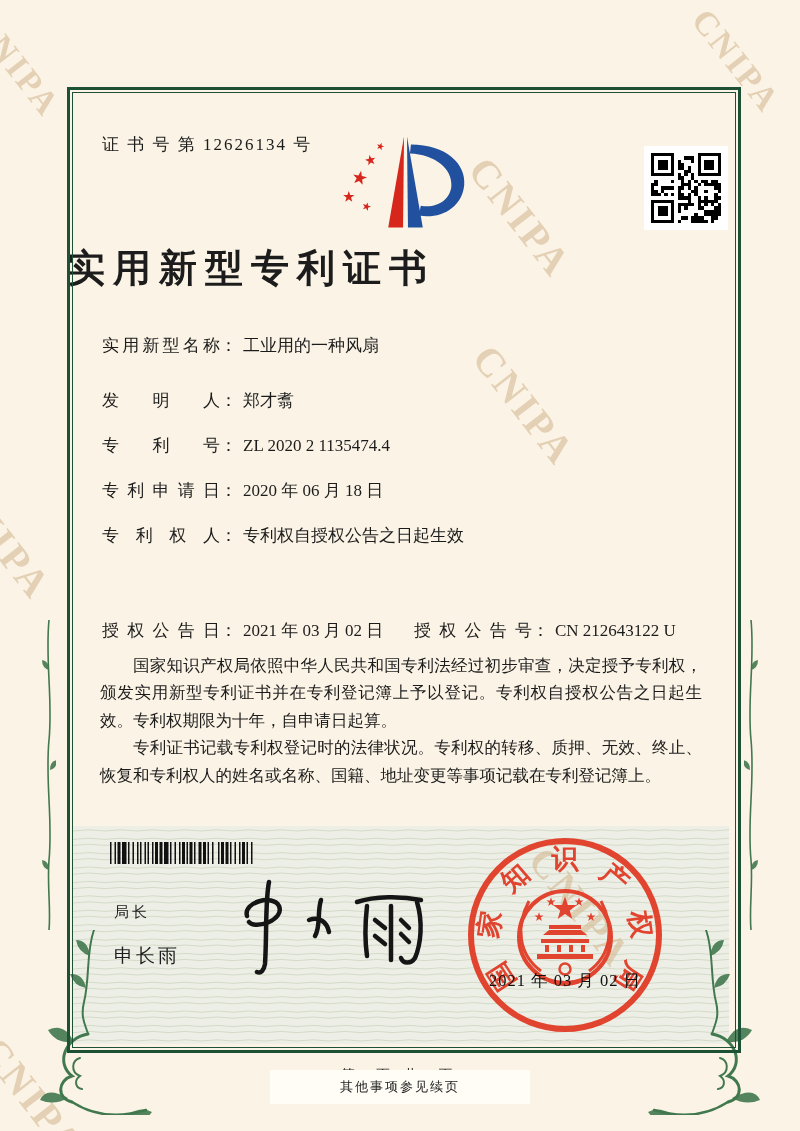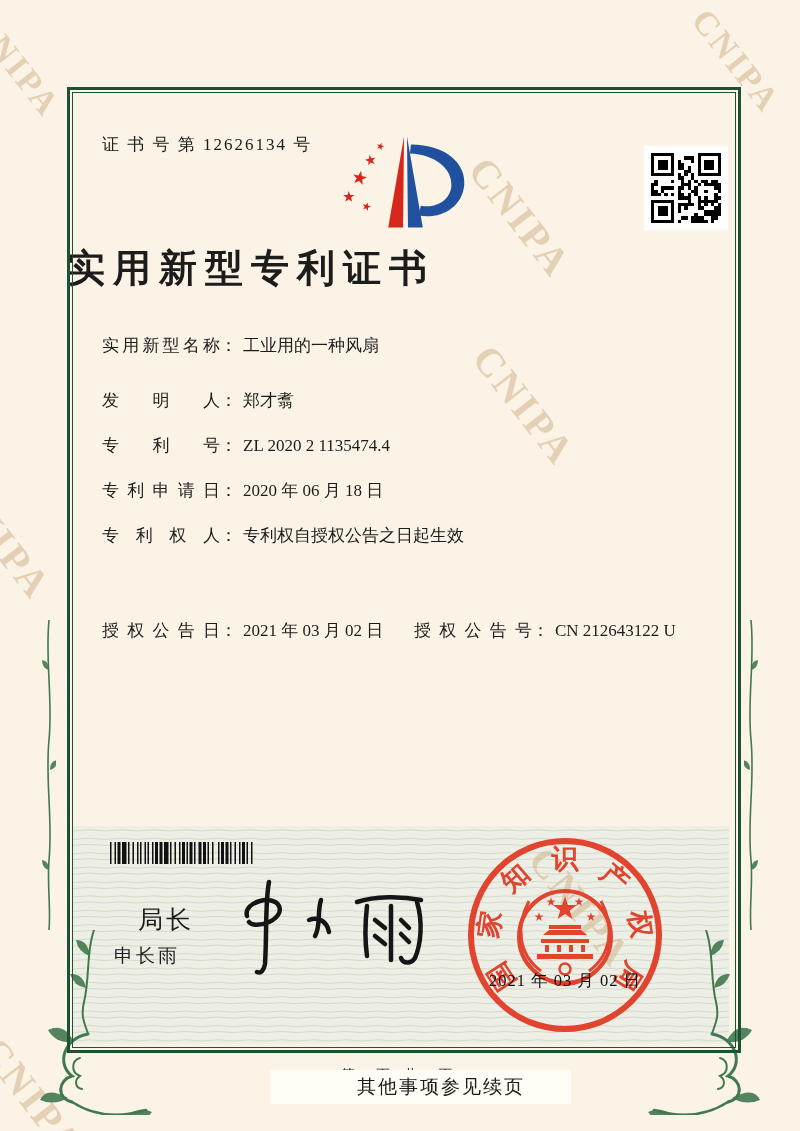--- a/index.html
+++ b/index.html
@@ -34,38 +34,38 @@
   .flabel{display:inline-block;width:118px;text-align:justify;text-align-last:justify;
           vertical-align:top;}
   .colon{vertical-align:top;}
   .fvalue{display:inline-block;vertical-align:top;margin-left:6px;max-width:472px;
           word-break:break-all;}
   .pair2{position:absolute;left:312px;top:0;}
   .paras{position:absolute;left:100px;top:652px;width:602px;font-size:16.5px;
          line-height:1.66;text-align:justify;}
   .paras p{margin:0;text-indent:2em;}
   .barcode{position:absolute;left:110px;top:842px;width:210px;height:22px;}
-  .sig-title{position:absolute;left:114px;top:903px;font-size:25px;letter-spacing:3px;
-             font-family:"Liberation Sans","DejaVu Sans",sans-serif;margin-left:24px;}
+  .sig-title{position:absolute;left:114px;top:903px;font-size:15px;letter-spacing:3px;
+             font-family:"Liberation Sans","DejaVu Sans",sans-serif;}
   .sig-name{position:absolute;left:114px;top:943px;font-size:19px;letter-spacing:3px;
             font-family:"Liberation Sans","DejaVu Sans",sans-serif;}
   .signature{position:absolute;left:225px;top:872px;width:215px;height:115px;}
   .sig-stroke{fill:none;stroke:#151515;stroke-width:4.5;stroke-linecap:round;stroke-linejoin:round;}
   .seal{position:absolute;left:463px;top:833px;width:204px;height:204px;opacity:.95;}
   .seal-ring{fill:none;stroke:var(--seal_red);stroke-width:6;}
   .ring-ch{fill:var(--seal_red);font-size:27px;font-weight:bold;font-family:"Liberation Serif",serif;}
   .em{fill:var(--seal_red);}
   .em-st{fill:none;stroke:var(--seal_red);}
   .seal-date{position:absolute;left:466px;top:970px;width:198px;text-align:center;
              font-size:16.5px;color:#101010;letter-spacing:1px;}
   .page-num{position:absolute;left:67px;top:1022px;width:668px;text-align:center;
             font-size:13.5px;letter-spacing:2px;margin-top:44px;}
   .note-strip{position:absolute;left:270px;top:1070px;width:260px;height:34px;background:#fffdf6;
-              display:flex;align-items:center;justify-content:center;font-size:19px;
-              letter-spacing:2px;padding-left:41px;}
+              display:flex;align-items:center;justify-content:center;font-size:13px;
+              letter-spacing:2px;}
   
   .orn{position:absolute;z-index:2;pointer-events:none;}
   .orn-st{fill:none;stroke:var(--ornament_green);stroke-linecap:round;}
   .orn-f{fill:var(--ornament_green);fill-opacity:.9;}
   .flip{transform:scaleX(-1);}
   .wave-path{fill:none;stroke:var(--wave_line);stroke-width:1;}
   .bar{fill:#111;}
   .qr-cell{fill:#000;}
   .logo-red{fill:var(--logo_red);} .logo-blue{fill:var(--logo_blue);}
 </style>
@@ -417,20 +417,24 @@
     <div class="row" style="top:524px">
       <span class="flabel">专 利 权 人</span><span class="colon">：</span><span class="fvalue">专利权自授权公告之日起生效</span>
     </div>
     <div class="row" style="top:619px">
       <span class="flabel">授权公告日</span><span class="colon">：</span><span class="fvalue">2021 年 03 月 02 日</span>
       <span class="pair2">
         <span class="flabel">授权公告号</span><span class="colon">：</span><span class="fvalue">CN 212643122 U</span>
       </span>
     </div>
 
+    <div class="paras">
+      <p>国家知识产权局依照中华人民共和国专利法经过初步审查，决定授予专利权，颁发实用新型专利证书并在专利登记簿上予以登记。专利权自授权公告之日起生效。专利权期限为十年，自申请日起算。</p>
+      <p>专利证书记载专利权登记时的法律状况。专利权的转移、质押、无效、终止、恢复和专利权人的姓名或名称、国籍、地址变更等事项记载在专利登记簿上。</p>
+    </div>
 
     <svg class="barcode" id="barcode" viewBox="0 0 210 22">
         <rect x="0.0" y="0" width="1.5" height="22" class="bar"></rect>
         <rect x="4.5" y="0" width="1.5" height="22" class="bar"></rect>
         <rect x="7.5" y="0" width="3" height="22" class="bar"></rect>
         <rect x="12.0" y="0" width="4.5" height="22" class="bar"></rect>
         <rect x="18.0" y="0" width="1.5" height="22" class="bar"></rect>
         <rect x="22.5" y="0" width="1.5" height="22" class="bar"></rect>
         <rect x="27.0" y="0" width="1.5" height="22" class="bar"></rect>
         <rect x="30.0" y="0" width="1.5" height="22" class="bar"></rect>

